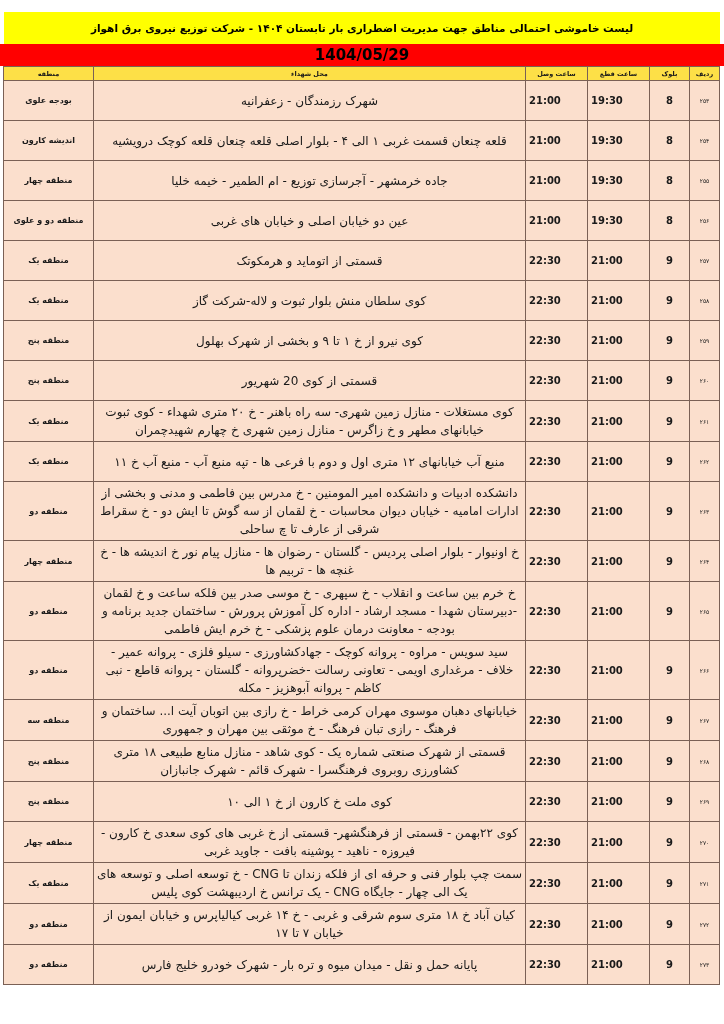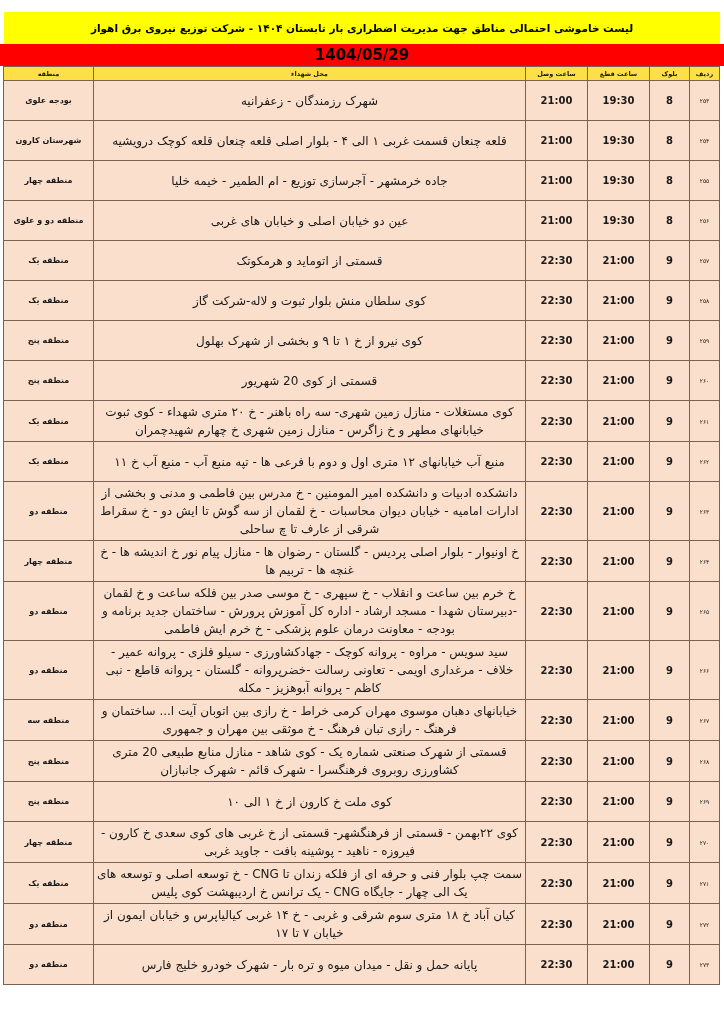--- a/index.html
+++ b/index.html
@@ -85,21 +85,20 @@
     font-weight: normal;
     direction: rtl;
   }
   td.block {
     text-align: center;
     font-size: 10px;
     font-weight: bold;
     direction: ltr;
   }
   td.time {
-    text-align: center;
     font-size: 10px;
     font-weight: bold;
     direction: ltr;
   }
   td.mahal {
     text-align: center;
     font-size: 12px;
     line-height: 1.5;
     direction: rtl;
     padding: 3px 6px;
@@ -148,21 +147,21 @@
           <td class="time">21:00</td>
           <td class="mahal">شهرک رزمندگان - زعفرانیه</td>
           <td class="mantaqe">بودجه علوی</td>
         </tr>
         <tr>
           <td class="radif">۲۵۴</td>
           <td class="block">8</td>
           <td class="time">19:30</td>
           <td class="time">21:00</td>
           <td class="mahal">قلعه چنعان قسمت غربی ۱ الی ۴ - بلوار اصلی قلعه چنعان قلعه کوچک درویشیه</td>
-          <td class="mantaqe">شهرستان کارون</td>
+          <td class="mantaqe">اندیشه کارون</td>
         </tr>
         <tr>
           <td class="radif">۲۵۵</td>
           <td class="block">8</td>
           <td class="time">19:30</td>
           <td class="time">21:00</td>
           <td class="mahal">جاده خرمشهر - آجرسازی توزیع - ام الطمیر - خیمه خلیا</td>
           <td class="mantaqe">منطقه چهار</td>
         </tr>
         <tr>
@@ -259,21 +258,21 @@
           <td class="time">21:00</td>
           <td class="time">22:30</td>
           <td class="mahal">خیابانهای دهبان موسوی مهران کرمی خراط - خ رازی بین اتوبان آیت ا... ساختمان و فرهنگ - رازی تبان فرهنگ - خ موثقی بین مهران و جمهوری</td>
           <td class="mantaqe">منطقه سه</td>
         </tr>
         <tr>
           <td class="radif">۲۶۸</td>
           <td class="block">9</td>
           <td class="time">21:00</td>
           <td class="time">22:30</td>
-          <td class="mahal">قسمتی از شهرک صنعتی شماره یک - کوی شاهد - منازل منابع طبیعی 20 متری کشاورزی روبروی فرهنگسرا - شهرک قائم - شهرک جانبازان</td>
+          <td class="mahal">قسمتی از شهرک صنعتی شماره یک - کوی شاهد - منازل منابع طبیعی ۱۸ متری کشاورزی روبروی فرهنگسرا - شهرک قائم - شهرک جانبازان</td>
           <td class="mantaqe">منطقه پنج</td>
         </tr>
         <tr>
           <td class="radif">۲۶۹</td>
           <td class="block">9</td>
           <td class="time">21:00</td>
           <td class="time">22:30</td>
           <td class="mahal">کوی ملت خ کارون از خ ۱ الی ۱۰</td>
           <td class="mantaqe">منطقه پنج</td>
         </tr>

